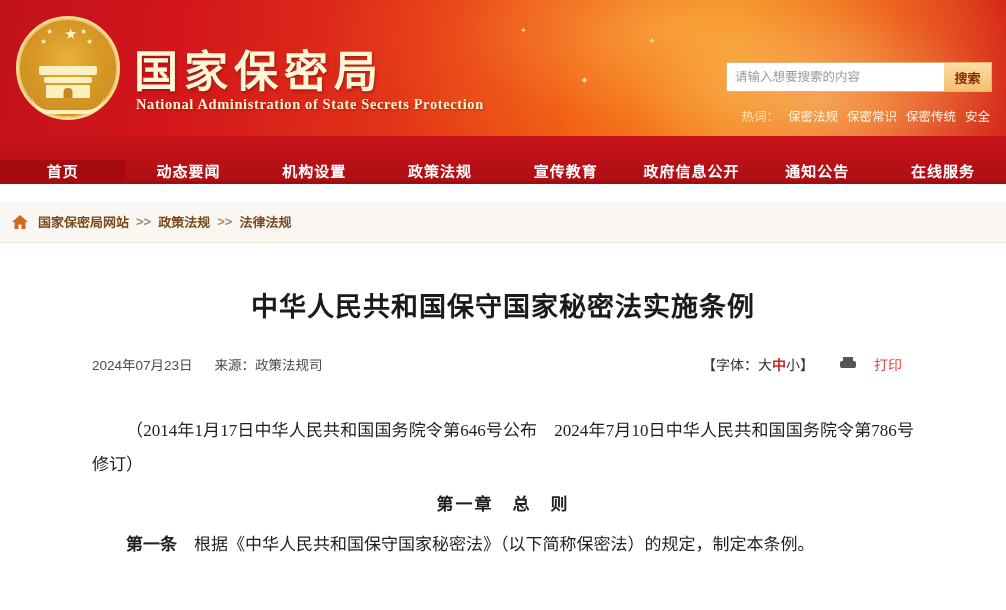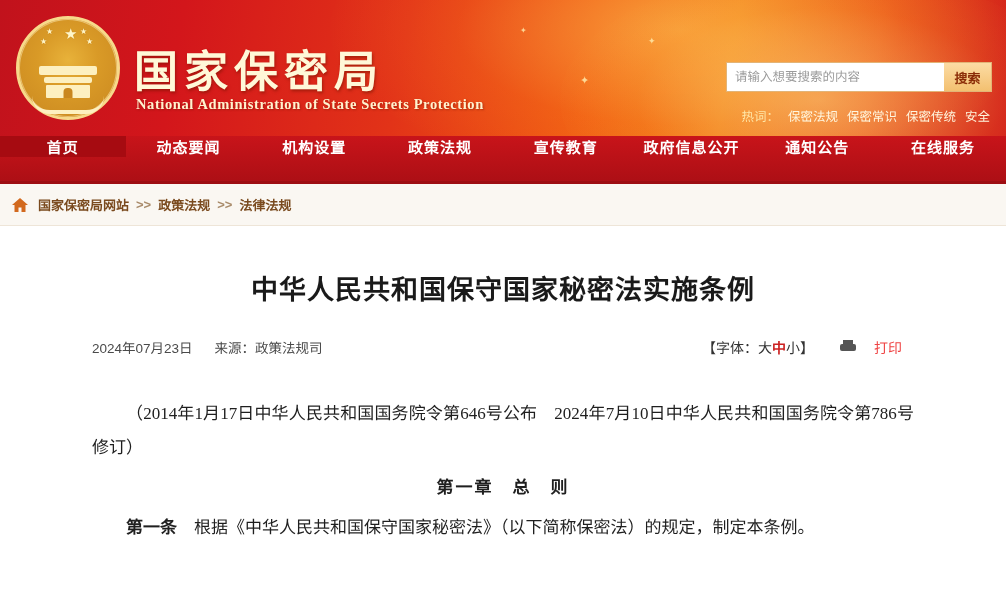--- a/index.html
+++ b/index.html
@@ -127,21 +127,21 @@
     font-size: 12.5px; color: #ffeec4;
     display: flex; align-items: center; gap: 9px;
   }
   .hotwords .hw-label { color: #ffe6a6; }
   .hotwords a { color: #fff6de; text-decoration: none; }
 
   
   .nav {
     width: 1006px; height: 48px;
     background: linear-gradient(#c8141a, #ad0f15);
-    display: flex; align-items: flex-start;
+    display: flex; align-items: flex-end;
     border-bottom: 3px solid #9d0d12;
   }
   .nav-item {
     flex: 1 1 0;
     display: flex; align-items: center; justify-content: center;
     color: #fff; font-size: 15px; font-weight: bold;
     letter-spacing: 1px; cursor: pointer;
     position: relative;
   }
   .nav-item + .nav-item::before {
@@ -150,21 +150,21 @@
   }
   .nav-item.active { background: #a60b11; }
 
   
   .crumb-bar {
     width: 1006px; height: 42px;
     background: #faf7f2;
     border-bottom: 1px solid #eee5d8;
     display: flex; align-items: center;
     padding-left: 6px;
-    font-size: 13px; color: #7d4a1c;
+    font-size: 13px; color: #7d4a1c; margin-top: 17px;
   }
   .home-icon {
     width: 20px; height: 18px; margin: 0 8px 0 4px;
     display: inline-flex; align-items: center; justify-content: center;
     color: #d2691e;
   }
   .crumb-bar a { color: #7a4a1e; text-decoration: none; font-weight: bold; }
   .crumb-sep { margin: 0 7px; color: #a98b6a; font-weight: bold; }
 
   

